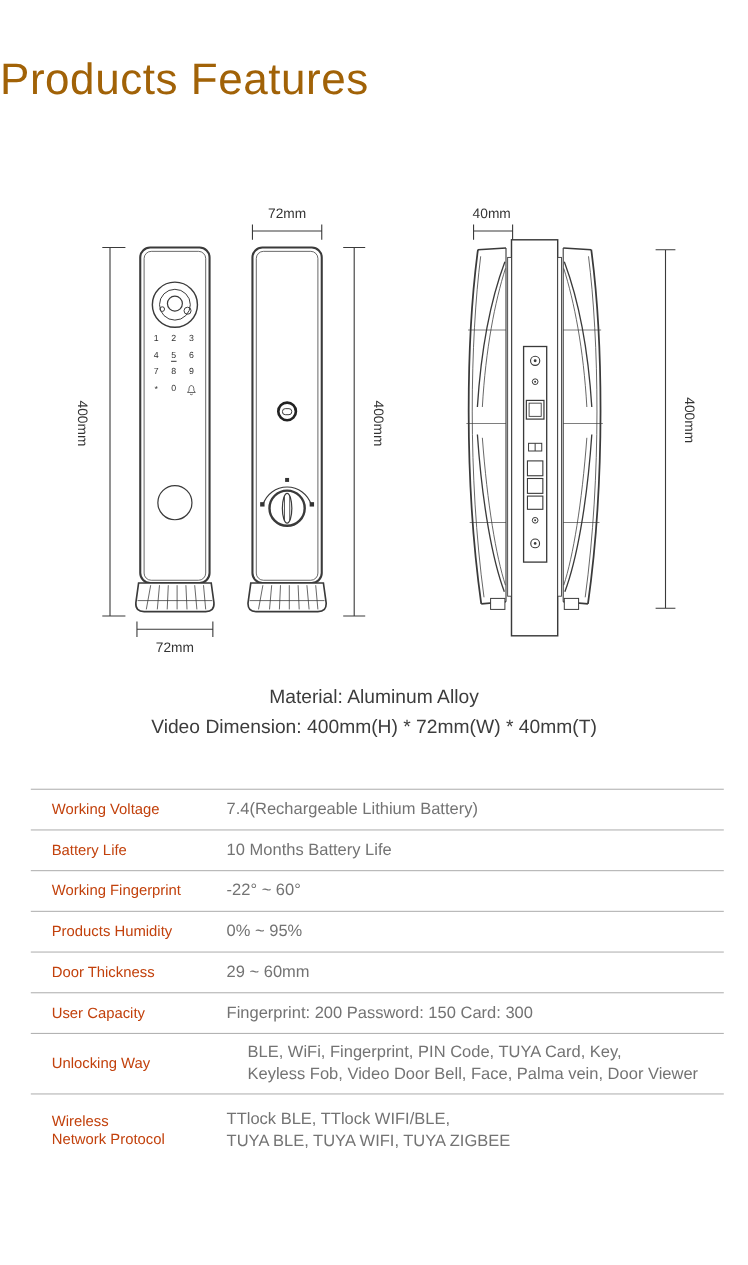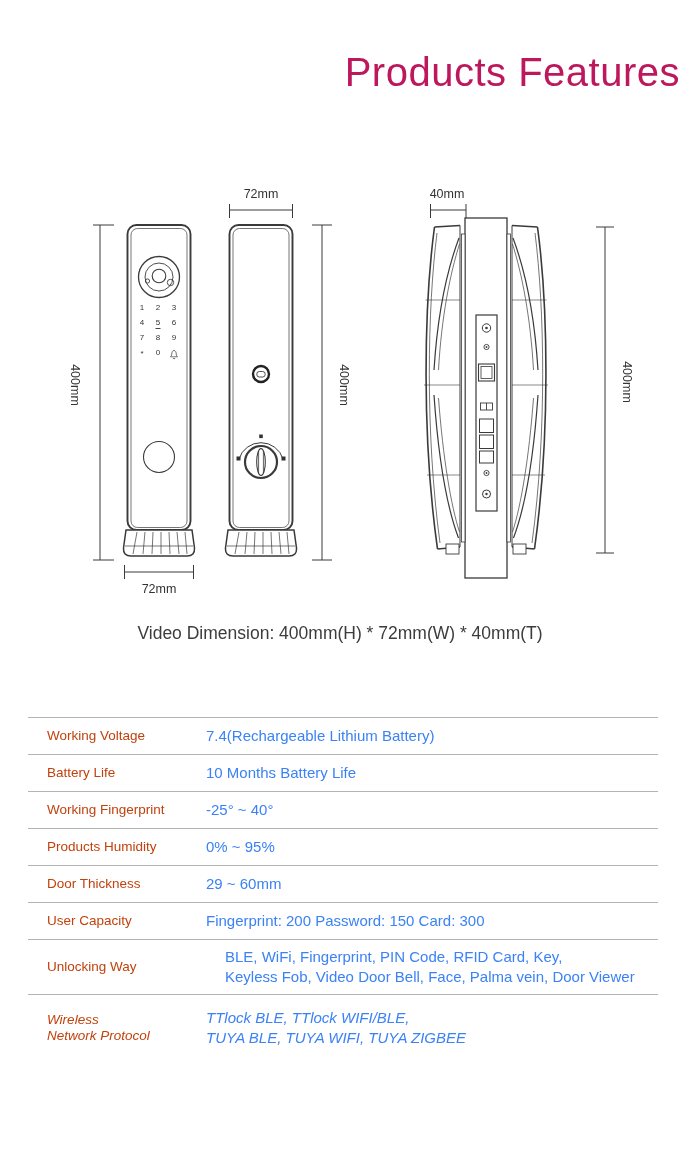--- a/index.html
+++ b/index.html
@@ -1,44 +1,44 @@
 <!DOCTYPE html>
 <html><head>
 <meta charset="utf-8">
 <style>
   html,body{margin:0;padding:0;}
   body{
     width:680px;height:1150px;position:relative;background:#ffffff;
     font-family:"Liberation Sans",sans-serif;overflow:hidden;
   }
   .page-title{
-    position:absolute;top:50px;left:0;width:680px;text-align:right;
-    font-size:40px;font-weight:400;color:#be185d;letter-spacing:0.5px;margin:0;
+    position:absolute;top:50px;left:0;width:680px;text-align:left;
+    font-size:40px;font-weight:400;color:#a16207;letter-spacing:0.5px;margin:0;
   }
   .diagram-svg{position:absolute;top:170px;left:0;}
   .summary{
     position:absolute;top:620px;left:0;width:680px;text-align:center;
     font-size:17.5px;color:#3c3c3c;line-height:27px;
   }
   .spec-table{
     position:absolute;top:717px;left:28px;width:630px;
   }
   .spec-row{
     display:flex;align-items:center;border-top:1px solid #b3b3b3;
     box-sizing:border-box;height:37px;
   }
   .spec-row.h55{height:55px;gap:19px;}
-  .spec-row.h66{height:66px;font-style:italic;}
+  .spec-row.h66{height:66px;}
   .spec-row.last{border-bottom:1px solid #b3b3b3;}
   .spec-label{
     width:178px;min-width:178px;padding-left:19px;box-sizing:border-box;
     font-size:13.5px;color:#c2410c;white-space:pre-line;line-height:16px;
   }
   .spec-value{
-    flex:1;font-size:15px;color:#3b82f6;white-space:pre-line;line-height:20px;
+    flex:1;font-size:15px;color:#737373;white-space:pre-line;line-height:20px;
   }
   svg text{font-family:"Liberation Sans",sans-serif;}
   .dim-text{font-size:12.5px;fill:#333;}
   .key-text{font-size:8px;fill:#333;}
 </style>
 </head>
 <body>
 
 <h1 class="page-title">Products Features</h1>
 
@@ -181,51 +181,52 @@
 
       <g stroke-width="1">
         <path d="M605 57 L605 383 M596 57 L614 57 M596 383 L614 383"></path>
         <text class="dim-text" stroke="none" fill="#333" text-anchor="middle" transform="translate(623,212) rotate(90)">400mm</text>
       </g>
     </g>
   </g>
 </svg>
 
 <div class="summary">
+  <div>Material: Aluminum Alloy</div>
   <div>Video Dimension: 400mm(H) * 72mm(W) * 40mm(T)</div>
 </div>
 
 <div class="spec-table">
   <div class="spec-row">
     <div class="spec-label">Working Voltage</div>
     <div class="spec-value">7.4(Rechargeable Lithium Battery)</div>
   </div>
   <div class="spec-row">
     <div class="spec-label">Battery Life</div>
     <div class="spec-value">10 Months Battery Life</div>
   </div>
   <div class="spec-row">
     <div class="spec-label">Working Fingerprint</div>
-    <div class="spec-value">-25° ~ 40°</div>
+    <div class="spec-value">-22° ~ 60°</div>
   </div>
   <div class="spec-row">
     <div class="spec-label">Products Humidity</div>
     <div class="spec-value">0% ~ 95%</div>
   </div>
   <div class="spec-row">
     <div class="spec-label">Door Thickness</div>
     <div class="spec-value">29 ~ 60mm</div>
   </div>
   <div class="spec-row">
     <div class="spec-label">User Capacity</div>
     <div class="spec-value">Fingerprint: 200  Password: 150  Card: 300</div>
   </div>
   <div class="spec-row h55">
     <div class="spec-label">Unlocking Way</div>
-    <div class="spec-value">BLE, WiFi, Fingerprint, PIN Code, RFID Card, Key,
+    <div class="spec-value">BLE, WiFi, Fingerprint, PIN Code, TUYA Card, Key,
 Keyless Fob, Video Door Bell, Face, Palma vein, Door Viewer</div>
   </div>
   <div class="spec-row h66">
     <div class="spec-label">Wireless
 Network Protocol</div>
     <div class="spec-value">TTlock BLE, TTlock WIFI/BLE,
 TUYA BLE, TUYA WIFI, TUYA ZIGBEE</div>
   </div>
 </div>
 

